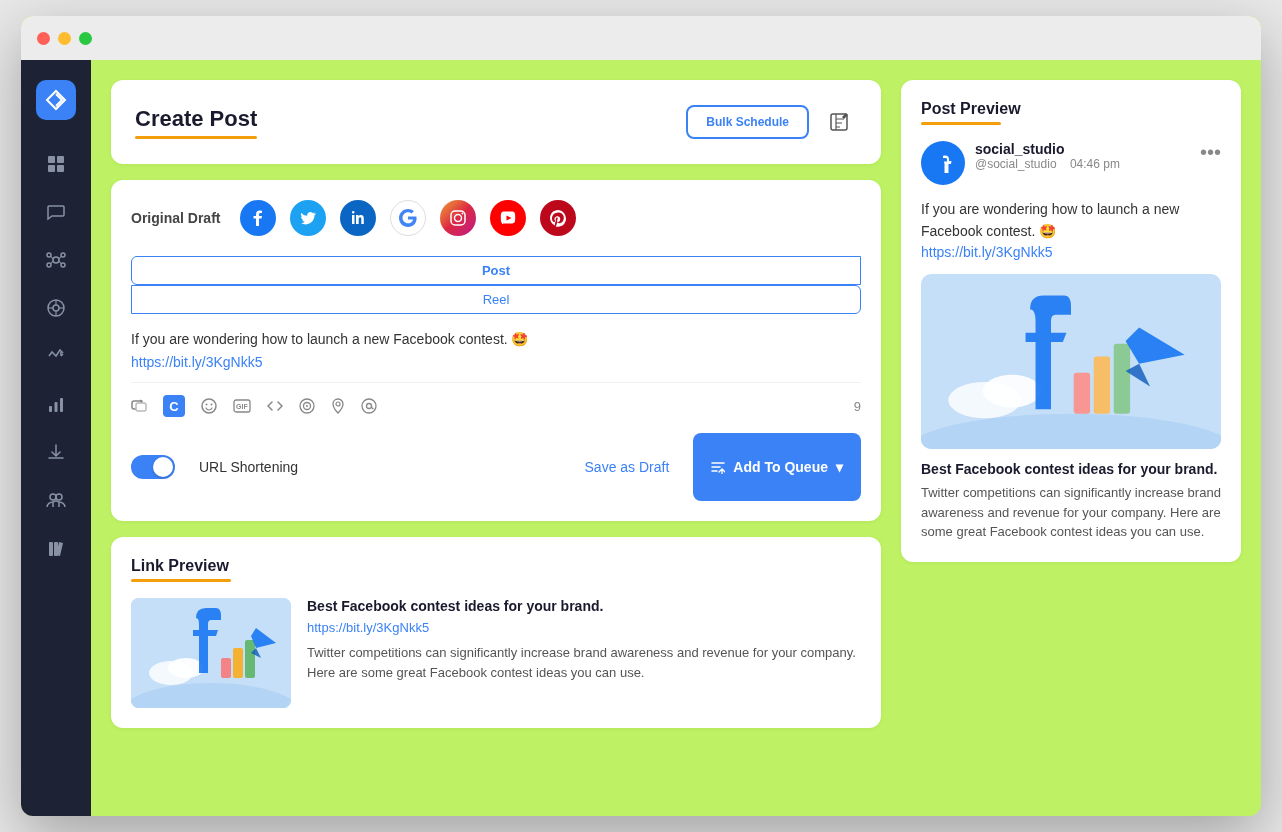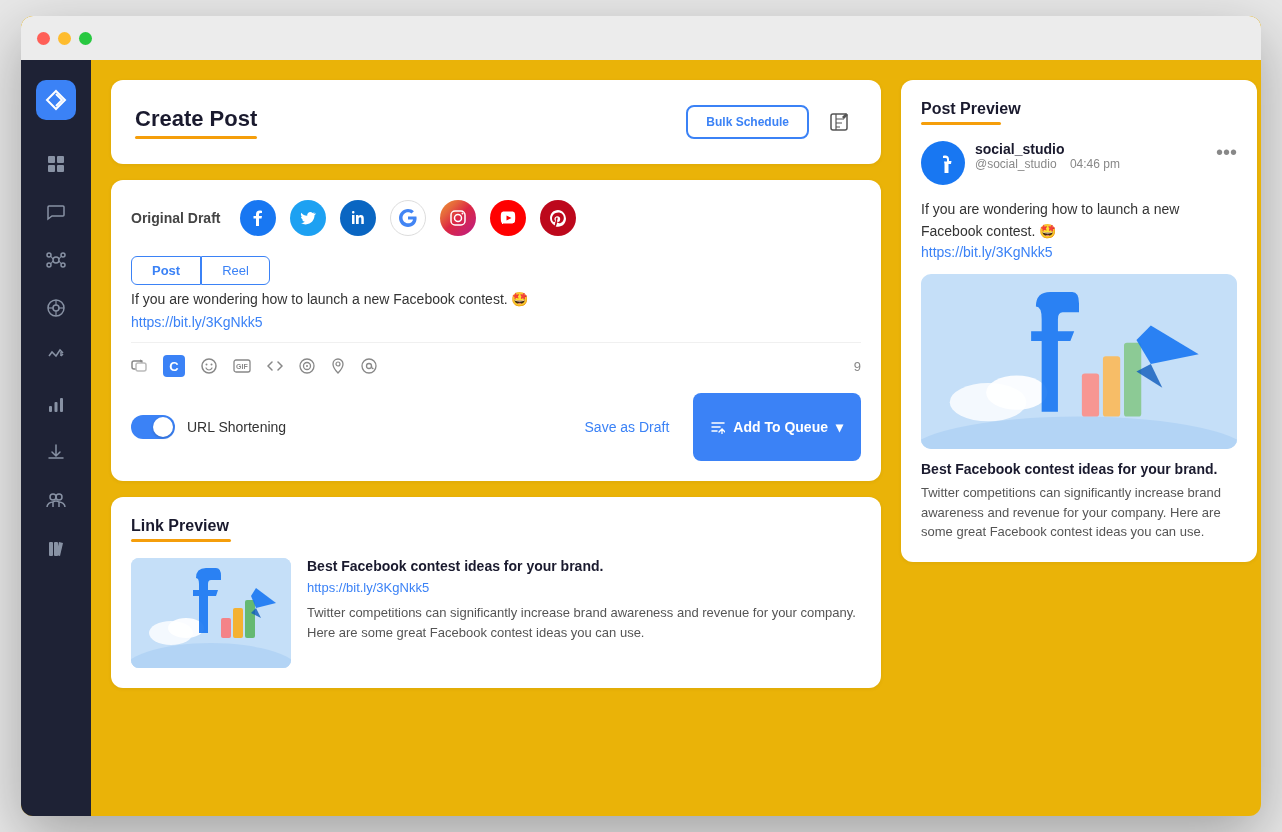--- a/index.html
+++ b/index.html
@@ -11,21 +11,21 @@
       overflow: hidden;
       display: flex;
       align-items: center;
       justify-content: center;
     }
 
     
     .window {
       width: 1240px;
       height: 800px;
-      background: #eab308;
+      background: #bef264;
       border-radius: 12px;
       box-shadow: 0 20px 60px rgba(0,0,0,0.3);
       display: flex;
       flex-direction: column;
       overflow: hidden;
     }
 
     .titlebar {
       height: 44px;
       background: #ececec;
@@ -194,21 +194,22 @@
     .platform-li { background: #0a66c2; color: #fff; }
     .platform-goog { background: #fff; color: #ea4335; border: 1px solid #ddd; }
     .platform-ig { background: linear-gradient(135deg, #f09433, #e6683c, #dc2743, #cc2366, #bc1888); color: #fff; }
     .platform-yt { background: #ff0000; color: #fff; }
     .platform-pin { background: #bd081c; color: #fff; }
 
     
     .post-type-tabs {
       display: flex;
       gap: 0;
-      margin-bottom: 3px;
+      margin-bottom: 14px;
+      flex-direction: column;
     }
 
     .tab-btn {
       padding: 6px 20px;
       border: 1.5px solid #3b82f6;
       background: transparent;
       font-size: 13px;
       cursor: pointer;
       color: #3b82f6;
     }
@@ -274,21 +275,21 @@
     .composer-bottom {
       display: flex;
       align-items: center;
       justify-content: space-between;
       margin-top: 16px;
     }
 
     .url-toggle-row {
       display: flex;
       align-items: center;
-      gap: 12px;
+      gap: 24px;
     }
 
     .toggle {
       width: 44px;
       height: 24px;
       background: #3b82f6;
       border-radius: 12px;
       position: relative;
       cursor: pointer;
     }
@@ -386,21 +387,21 @@
 
     .link-preview-text p {
       font-size: 13px;
       color: #555;
       line-height: 1.5;
     }
 
     
     .right-panel {
       width: 360px;
-      padding: 20px 4px 20px 0;
+      padding: 20px 20px 20px 0;
       flex-shrink: 0;
     }
 
     .preview-card {
       background: #fff;
       border-radius: 12px;
       padding: 20px;
       box-shadow: 0 1px 4px rgba(0,0,0,0.06);
     }
 

